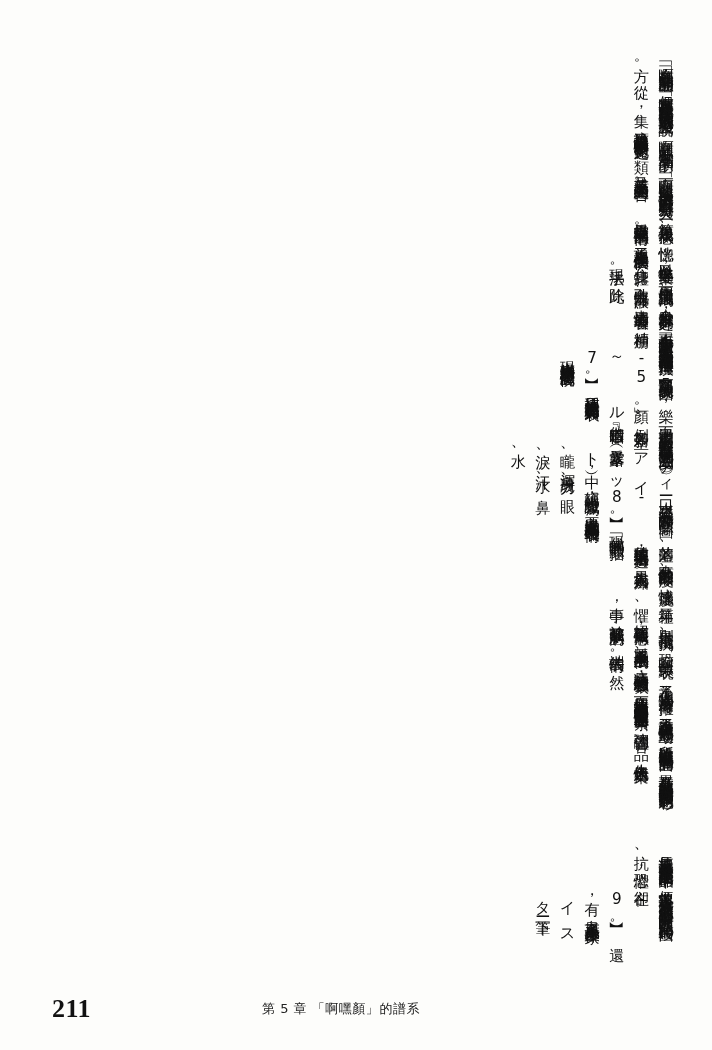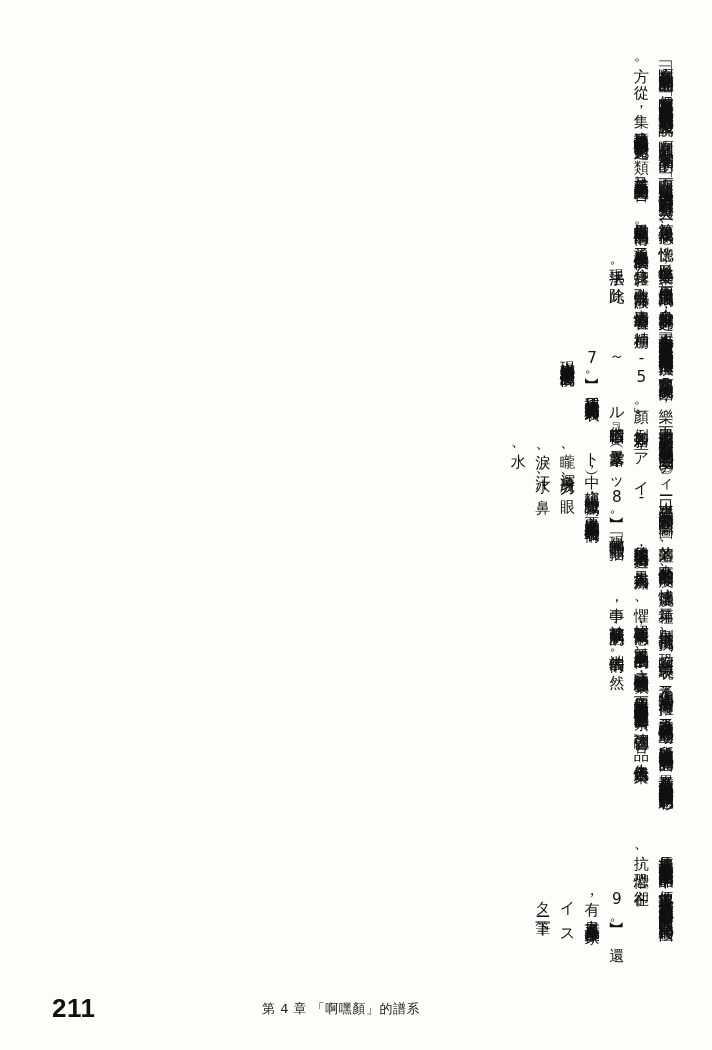--- a/index.html
+++ b/index.html
@@ -62,21 +62,21 @@
     height: 34px;
   }
   .page-number {
     position: absolute;
     left: 52px;
     bottom: 0;
     font-size: 26px;
     font-weight: bold;
     letter-spacing: 0.02em;
     color: #111;
-    font-family: Liberation Sans, sans-serif;
+    font-family: Liberation Serif, serif;
   }
   .footer-title {
     position: absolute;
     left: 262px;
     bottom: 6px;
     font-size: 13px;
     color: #222;
     letter-spacing: 0.04em;
   }
 </style>
@@ -101,16 +101,16 @@
     <div class="col">「啊嘿顏」表現。為了強化人物被凌辱推倒、凌辱時的恐懼和狼狽，而使用較為極端的表情。然</div>
     <div class="col">而，為了維護和正當化男性的立場，所以這類作品中常會同時加入快感等正面要素，強調「儘管</div>
     <div class="col">遭強迫卻也很有感覺」的一面。畢竟若不如此做的話就會變成獵奇暴力系的作品，失去色情娛樂</div>
     <div class="col">的色彩。</div>
     <div class="col indent-1">擅長凌辱系輪姦漫畫的作家鬼窪浩久的作品中，便常常出現少女雖然努力反抗、恐懼，卻在</div>
     <div class="col">被強暴的過程中漸漸「啊嘿顏」化的橋段【圖5-9】。還有，鬼畜系成人漫畫作家オイスター筆下</div>
   </div>
 
   <div class="footer">
     <div class="page-number">211</div>
-    <div class="footer-title">第 4 章 「啊嘿顏」的譜系</div>
+    <div class="footer-title">第 5 章 「啊嘿顏」的譜系</div>
   </div>
 
 </div>
 
 </body></html>

